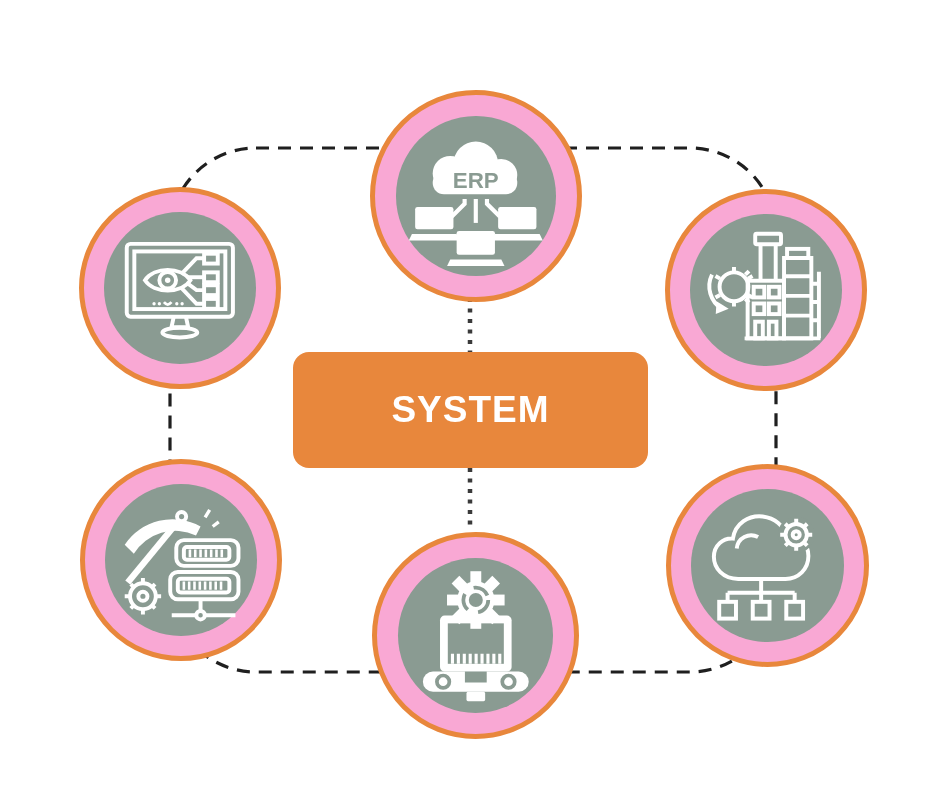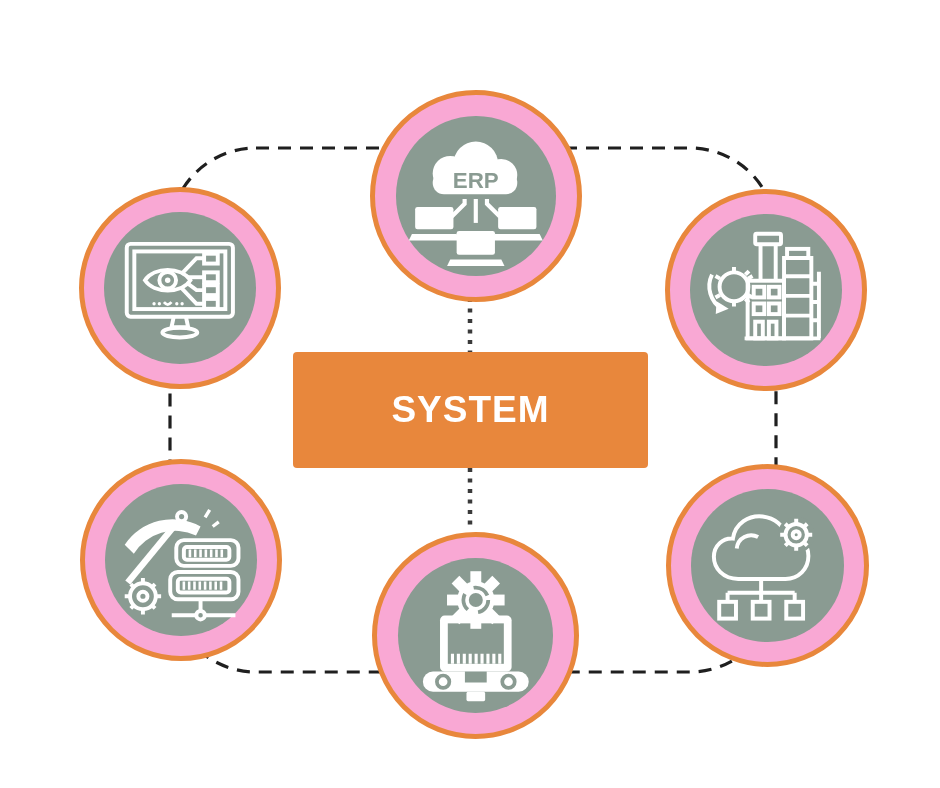--- a/index.html
+++ b/index.html
@@ -25,21 +25,21 @@
   }
   .node-inner svg{width:100%;height:100%;display:block;}
   .node-tc{left:370px;top:90px;width:212px;height:212px;}
   .node-tl{left:79px;top:187px;width:202px;height:202px;}
   .node-tr{left:665px;top:189px;width:202px;height:202px;}
   .node-bl{left:80px;top:459px;width:202px;height:202px;}
   .node-bc{left:372px;top:532px;width:207px;height:207px;}
   .node-br{left:666px;top:464px;width:203px;height:203px;}
   .title-box{
     position:absolute;left:293px;top:352px;width:355px;height:116px;
-    background:var(--orange);border-radius:4px;z-index:3;
+    background:var(--orange);border-radius:16px;z-index:3;
     display:flex;flex-direction:column;align-items:center;justify-content:center;
     color:#fff;font-weight:bold;font-size:37px;line-height:1.24;letter-spacing:1px;
     text-align:center;
   }
   .ic{stroke:#fff;stroke-width:2.6;fill:none;}
   .icf{fill:#fff;stroke:none;}
 </style>
 </head>
 <body>
 

